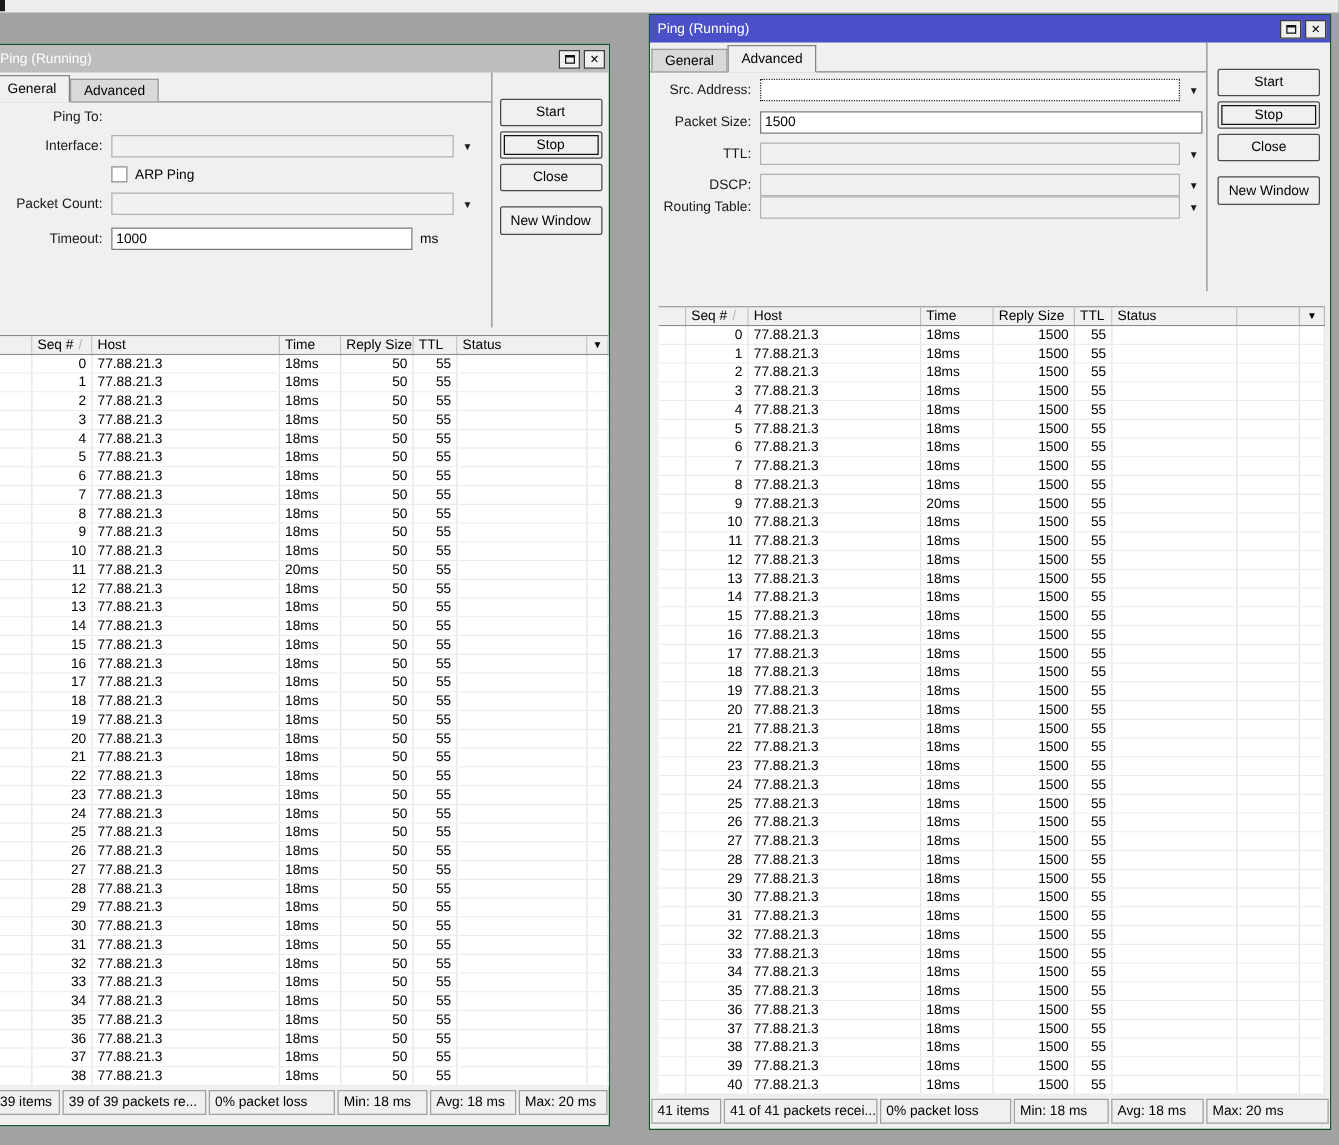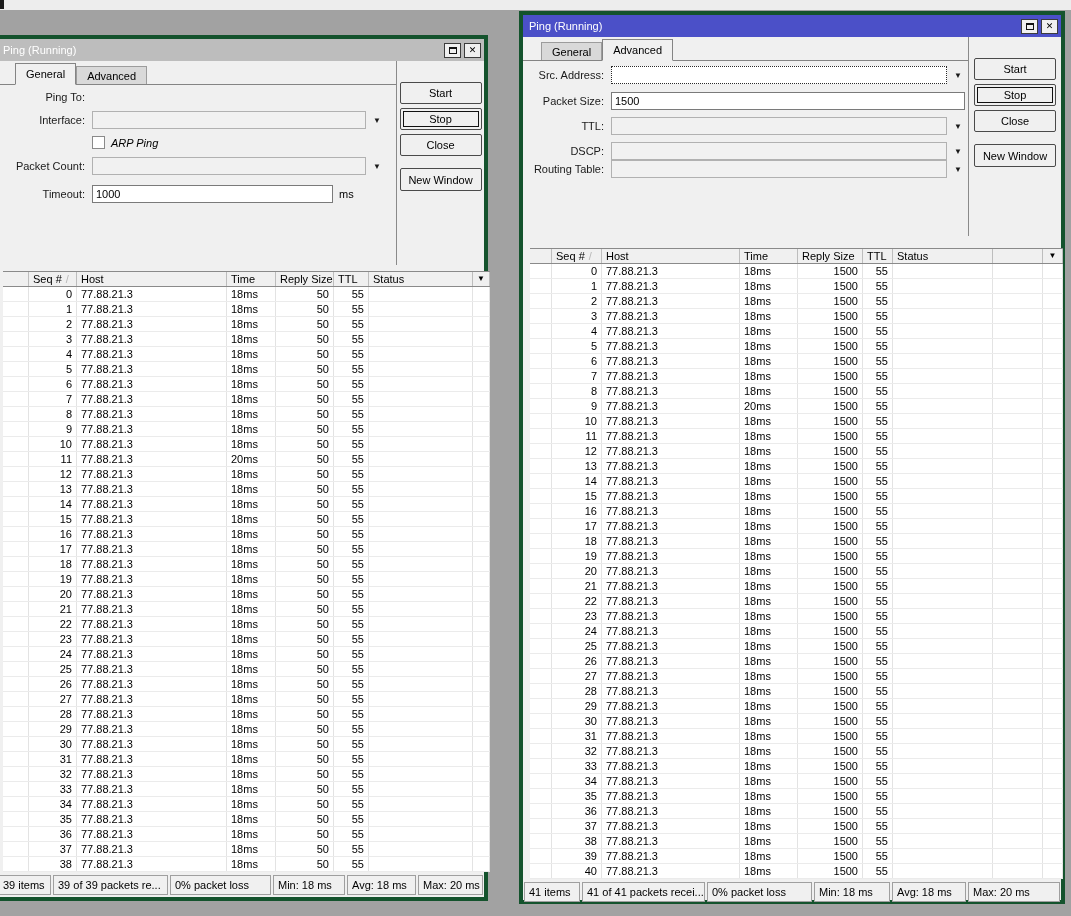--- a/index.html
+++ b/index.html
@@ -5,21 +5,21 @@
   * { box-sizing: border-box; margin: 0; padding: 0; }
   html,body { width:1071px; height:916px; }
   body {
     font-family: "Liberation Sans", "DejaVu Sans", sans-serif;
     font-size: 11px; color:#000;
     background:#a2a2a2; position:relative; overflow:hidden;
   }
   .topstrip { position:absolute; left:0; top:0; width:1071px; height:10px; background:#ededed; }
   .topstrip .tick { position:absolute; left:0; top:0; width:4px; height:9px; background:#1a1a1a; }
 
-  .win { position:absolute; background:#f0f0f0; border:4px solid #14532d; display:flex; flex-direction:column; }
+  .win { position:absolute; background:#f0f0f0; border:1px solid #14532d; display:flex; flex-direction:column; }
   .win.lw { left:-7px; top:35px; width:495px; height:866px; }
   .win.rw { left:519px; top:11px; width:546px; height:893px; }
 
   .titlebar { height:22px; display:flex; align-items:center; padding-left:6px; flex:none; }
   .titlebar.active { background:#4b50c8; }
   .titlebar.inactive { background:#bdbdbd; }
   .titlebar .title { color:#fff; font-size:11px; flex:1; }
   .wbtns { display:flex; margin-right:3px; }
   .wbtn { width:17px; height:15px; background:#f0f0f0; border:1px solid #3c3c3c;
           display:flex; align-items:center; justify-content:center; margin-left:3px; cursor:default; }
@@ -27,21 +27,21 @@
   .xglyph { font-size:9px; font-weight:bold; line-height:1; }
 
   .contentrow { display:flex; flex:none; }
   .lw .contentrow { height:204px; }
   .rw .contentrow { height:199px; }
   .leftcol { display:flex; flex-direction:column; }
   .lw .leftcol { width:399px; }
   .rw .leftcol { width:445px; }
   .btncol { flex:1; border-left:1px solid #8a8a8a; padding-top:21px; display:flex; flex-direction:column; align-items:center; }
 
-  .tabstrip { height:24px; display:flex; align-items:flex-end; padding-left:18px; border-bottom:1px solid #848484; flex:none; }
+  .tabstrip { height:24px; display:flex; align-items:flex-end; padding-left:1px; border-bottom:1px solid #848484; flex:none; }
   .tab { padding:0 10px; display:flex; align-items:center; cursor:default; }
   .tab.active { height:22px; background:#f0f0f0; border:1px solid #848484; border-bottom:1px solid #f0f0f0; margin-bottom:-1px; z-index:2; }
   .tab.inactive { height:18px; background:#d9d9d9; border:1px solid #9c9c9c; border-bottom:none; }
 
   .formarea { flex:1; padding-top:0; }
   .frow { display:flex; align-items:center; }
   .lw .frow.m1{margin-top:6px} .lw .frow.m2{margin-top:8px} .lw .frow.m3{margin-top:7px}
   .lw .frow.m4{margin-top:8px} .lw .frow.m5{margin-top:10px}
   .rw .frow.m1{margin-top:5px} .rw .frow.m2{margin-top:8px} .rw .frow.m3{margin-top:7px}
   .rw .frow.m4{margin-top:7px} .rw .frow.m5{margin-top:0} .rw .frow.m6{margin-top:9px}
@@ -52,21 +52,21 @@
   .lw .f-text { width:297px; }
   .lw .f-combo { width:274px; }
   .lw .f-time { width:241px; }
   .rw .f-combo { width:336px; }
   .rw .f-text { width:354px; }
   .combo { height:18px; background:#f1f1f1; border:1px solid #b1b1b1; }
   .focusfld { height:18px; background:#fff; border:1px dotted #2a2a2a; }
   .dd { font-size:8px; color:#1a1a1a; margin-left:7px; cursor:default; }
   .unit { margin-left:6px; }
   .cb { width:13px; height:13px; background:#fff; border:1px solid #8a8a8a; display:inline-block; flex:none; }
-  .cblabel { margin-left:6px;font-style:italic; }
+  .cblabel { margin-left:6px; }
   .lw .cbrow { padding-left:95px; }
   .rw .cbrow { padding-left:95px; }
 
   .sidebtn { width:82px; height:22px; background:#f0f0f0; border:1px solid #4a4a4a; border-radius:2px;
              font:11px "Liberation Sans","DejaVu Sans",sans-serif; margin-bottom:4px; cursor:default; }
   .sidebtn.default { outline:1px solid #111; outline-offset:-4px; }
   .sidebtn.wide { margin-top:8px; height:23px; }
 
   .spacer-l { height:6px; flex:none; }
   .spacer-r { height:12px; flex:none; }

